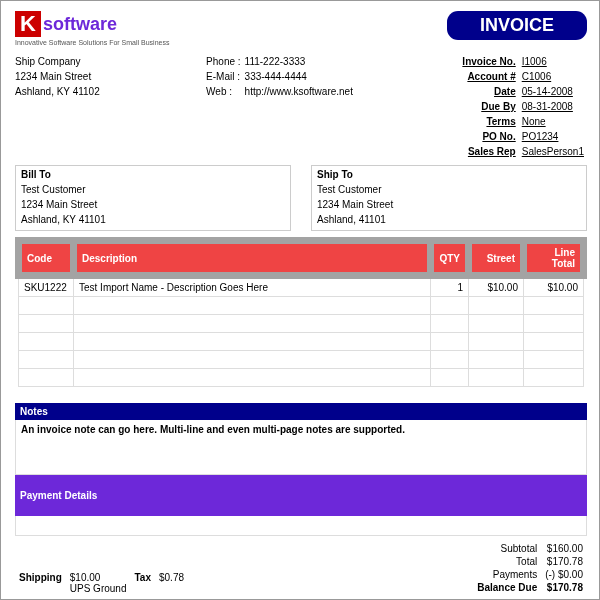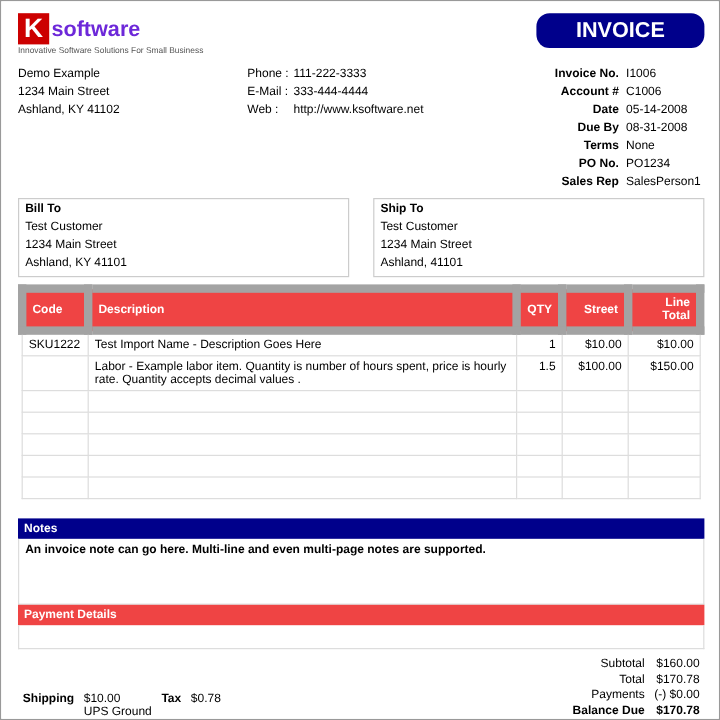--- a/index.html
+++ b/index.html
@@ -75,21 +75,21 @@
     .contact-info {
       font-size: 10px;
       line-height: 1.5;
     }
     .contact-info table { border-collapse: collapse; }
     .contact-info td { padding: 0 2px; vertical-align: top; }
     .invoice-details {
       font-size: 10px;
       line-height: 1.5;
     }
-    .invoice-details table { border-collapse: collapse; }
+    .invoice-details table { border-collapse: collapse; text-decoration: underline; }
     .invoice-details td { padding: 0 3px; vertical-align: top; }
     .invoice-details .label { font-weight: bold; text-align: right; }
     
     .bill-ship {
       display: flex;
       gap: 20px;
       margin-bottom: 6px;
     }
     .bill-box, .ship-box {
       flex: 1;
@@ -151,25 +151,25 @@
       padding: 4px 5px;
       font-size: 10px;
       font-weight: bold;
       min-height: 55px;
     }
     
     .payment-section {
       margin-top: 0;
     }
     .payment-header {
-      background: #ef4444;
+      background: #6d28d9;
       color: #fff;
       font-size: 10px;
       font-weight: bold;
-      padding: 3px 5px;
+      padding: 15px 5px;
     }
     .payment-body {
       border: 1px solid #ddd;
       border-top: none;
       min-height: 20px;
     }
     
     .footer-section {
       display: flex;
       justify-content: space-between;
@@ -208,21 +208,21 @@
         <span class="logo-k">K</span>
         <span class="logo-text">software</span>
       </div>
       <span class="logo-tagline">Innovative Software Solutions For Small Business</span>
     </div>
     <div class="invoice-title-box">INVOICE</div>
   </div>
 
   <div class="info-section">
     <div class="company-info">
-      <div>Demo Example</div>
+      <div>Ship Company</div>
       <div>1234 Main Street</div>
       <div>Ashland, KY 41102</div>
     </div>
     <div class="contact-info">
       <table>
         <tbody>
             <tr>
           <td>Phone :</td>
           <td>111-222-3333</td>
         </tr>
@@ -303,27 +303,20 @@
       </tr>
     </thead>
     <tbody class="items-body">
       <tr>
         <td class="col-code">SKU1222</td>
         <td class="col-desc">Test Import Name - Description Goes Here</td>
         <td class="col-qty right">1</td>
         <td class="col-price right">$10.00</td>
         <td class="col-total right">$10.00</td>
       </tr>
-      <tr>
-        <td class="col-code"></td>
-        <td class="col-desc">Labor - Example labor item. Quantity is number of hours spent, price is hourly rate. Quantity accepts decimal values .</td>
-        <td class="col-qty right">1.5</td>
-        <td class="col-price right">$100.00</td>
-        <td class="col-total right">$150.00</td>
-      </tr>
       <tr class="spacer-rows">
           <td></td>
           <td></td>
           <td></td>
           <td></td>
           <td></td>
         </tr>
       <tr class="spacer-rows">
           <td></td>
           <td></td>

